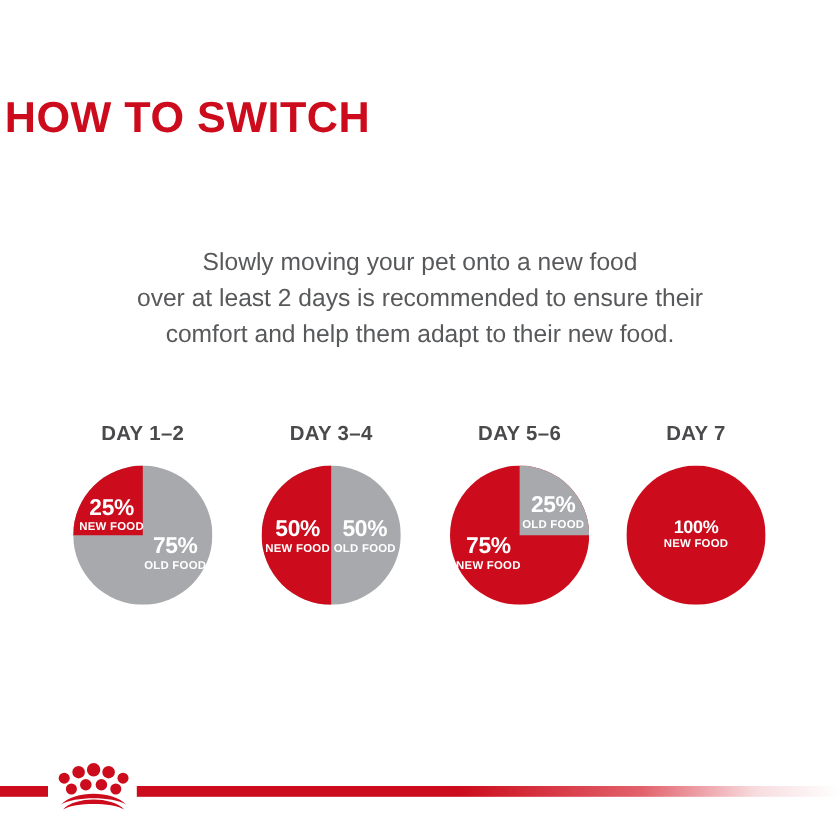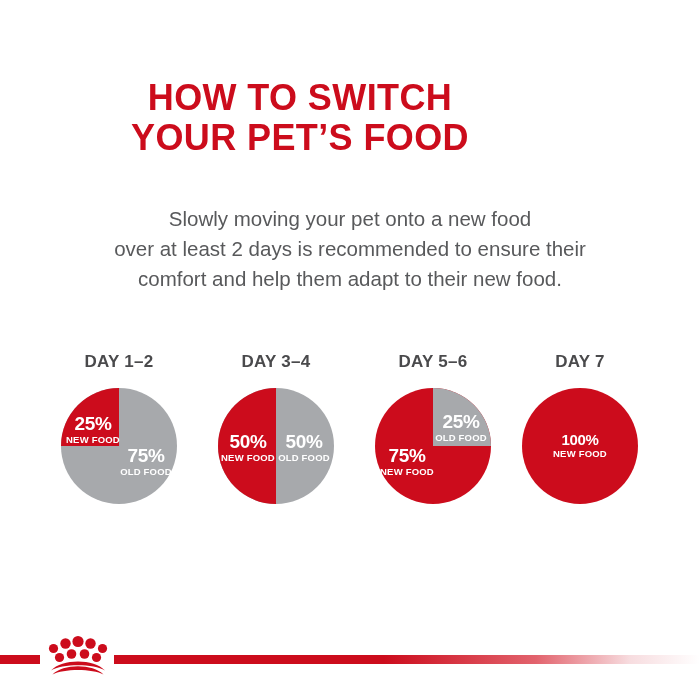--- a/index.html
+++ b/index.html
@@ -21,23 +21,22 @@
     inset: 0;
     width: 700px;
     height: 700px;
     background: #ffffff;
   }
 
   
   .title-block {
     position: absolute;
     top: 78px;
-    left: 16px;
+    left: 4px;
     width: 568px;
-    text-align: center;
   }
   .title-line {
     display: block;
     color: #cc0c1c;
     font-family: "Liberation Sans", sans-serif;
     font-weight: bold;
     font-size: 36px;
     letter-spacing: 0.4px;
     line-height: 40px;
     white-space: nowrap;
@@ -174,21 +173,20 @@
   }
   .crown svg { display: block; width: 72px; height: 44px; }
 </style>
 </head>
 <body>
 
 <div id="infographic">
 
   <div class="title-block">
     <span class="title-line">HOW TO SWITCH</span>
-    <span class="title-line">YOUR PET’S FOOD</span>
   </div>
 
   <div class="subtitle-block">
     <span class="subtitle-line">Slowly moving your pet onto a new food</span>
     <span class="subtitle-line">over at least 2 days is recommended to ensure their</span>
     <span class="subtitle-line">comfort and help them adapt to their new food.</span>
   </div>
 
   <div class="charts-row">
 

